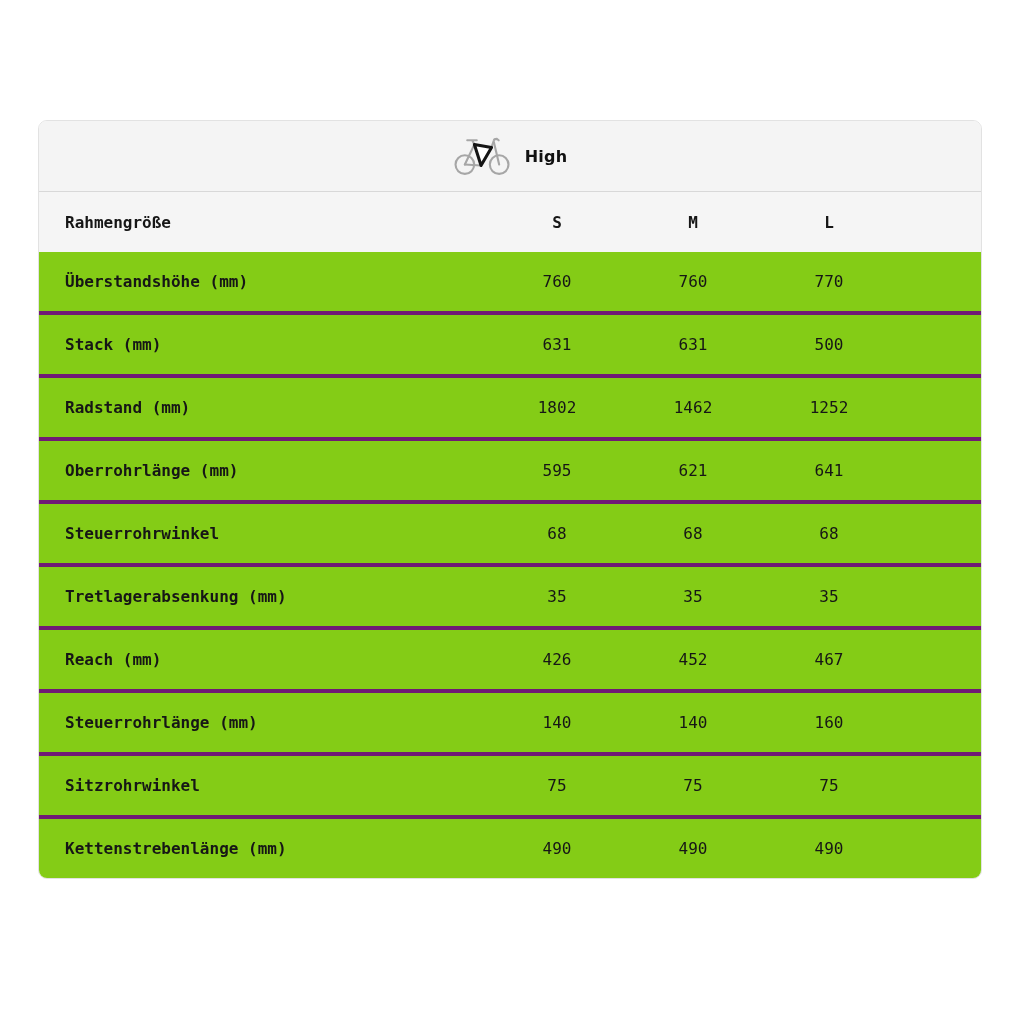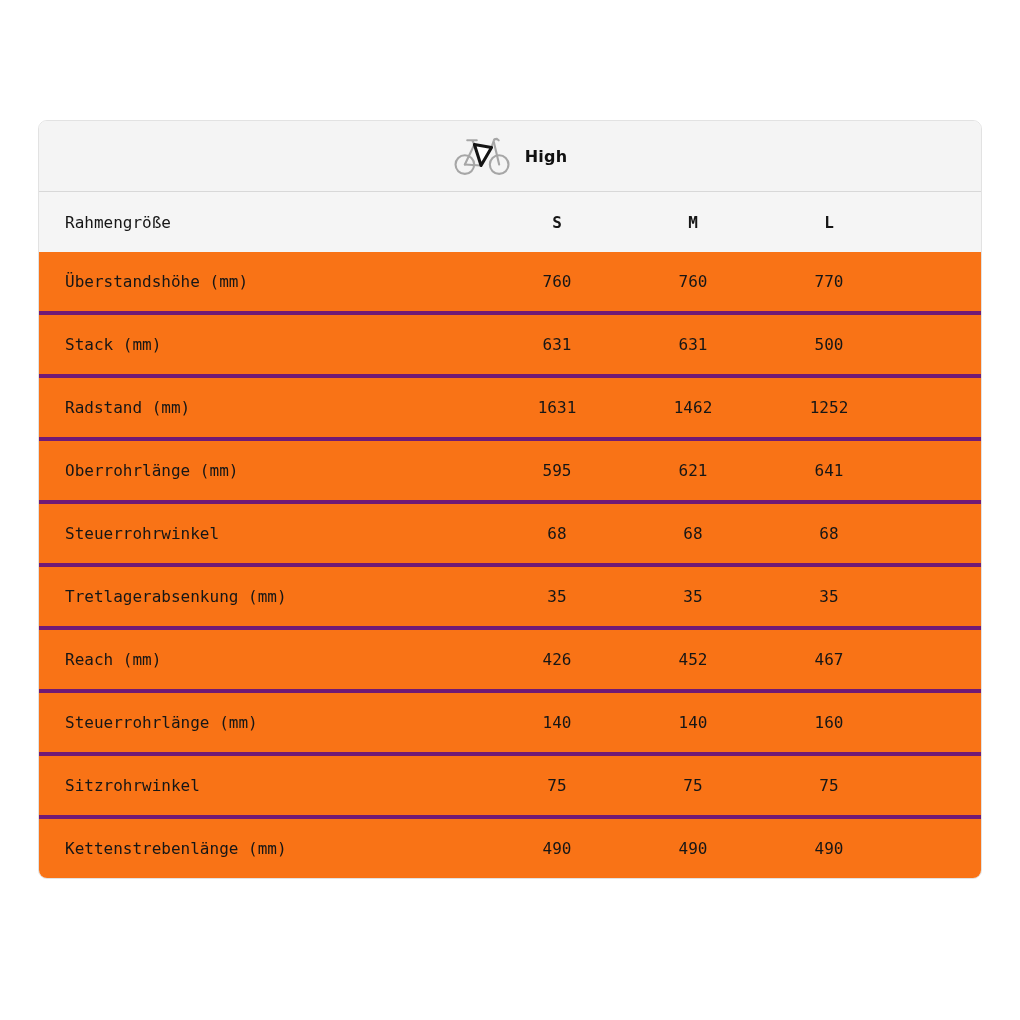--- a/index.html
+++ b/index.html
@@ -55,32 +55,32 @@
     align-items: center;
     height: 59px;
     font-size: 16px;
   }
   .row.col-header-row {
     background: #f5f5f5;
     height: 60px;
   }
   .cell.label {
     padding-left: 26px;
-    font-weight: 400;
+    font-weight: 700;
     white-space: nowrap;
   }
   .cell.val {
     text-align: center;
     font-weight: 400;
   }
   .col-header-row .cell.val {
     font-weight: 700;
   }
   .data-row {
-    background: #f97316;
+    background: #84cc16;
   }
   .data-row + .data-row {
     border-top: 4px solid #701a75;
   }
 </style>
 </head>
 <body>
 
 <div class="page">
   <div class="card">
@@ -123,21 +123,21 @@
   <div class="row data-row">
     <div class="cell label">Stack (mm)</div>
     <div class="cell val">631</div>
     <div class="cell val">631</div>
     <div class="cell val">500</div>
     <div class="cell spacer"></div>
   </div>
 
   <div class="row data-row">
     <div class="cell label">Radstand (mm)</div>
-    <div class="cell val">1631</div>
+    <div class="cell val">1802</div>
     <div class="cell val">1462</div>
     <div class="cell val">1252</div>
     <div class="cell spacer"></div>
   </div>
 
   <div class="row data-row">
     <div class="cell label">Oberrohrlänge (mm)</div>
     <div class="cell val">595</div>
     <div class="cell val">621</div>
     <div class="cell val">641</div>

